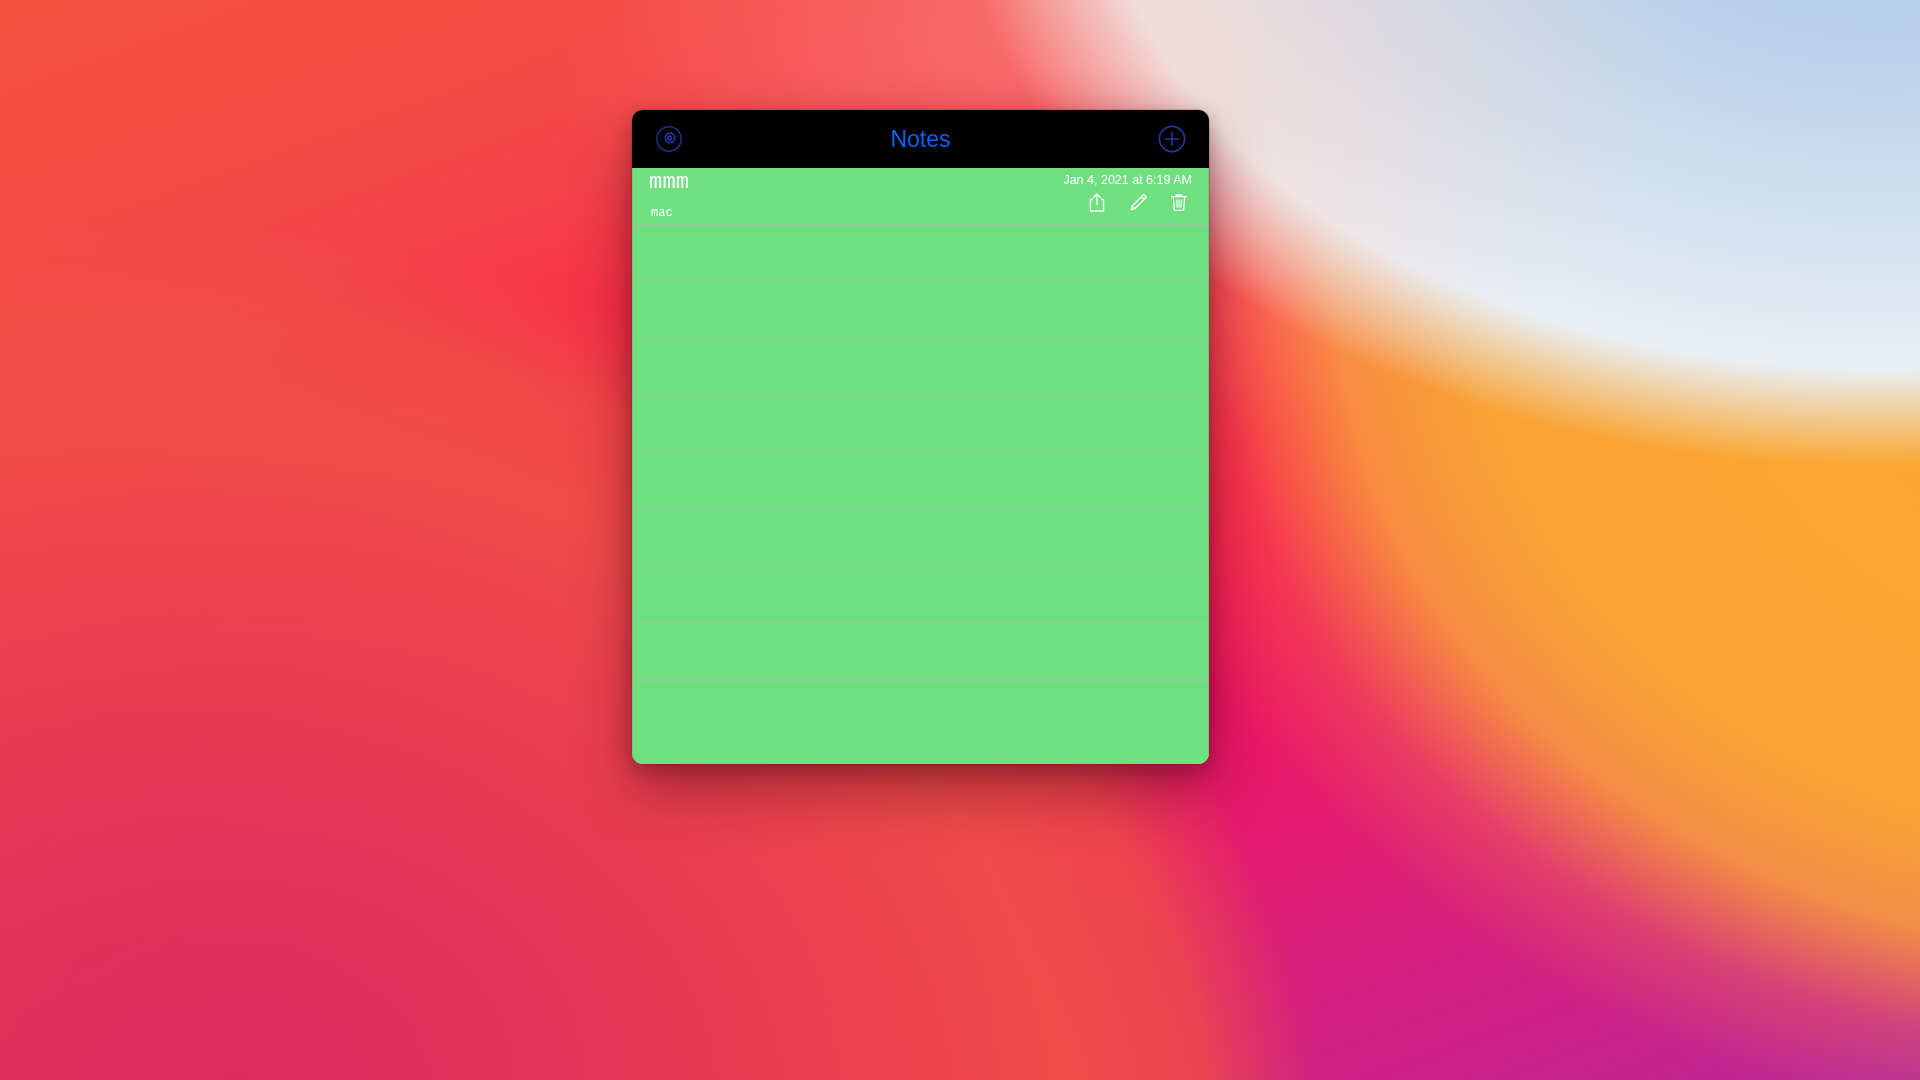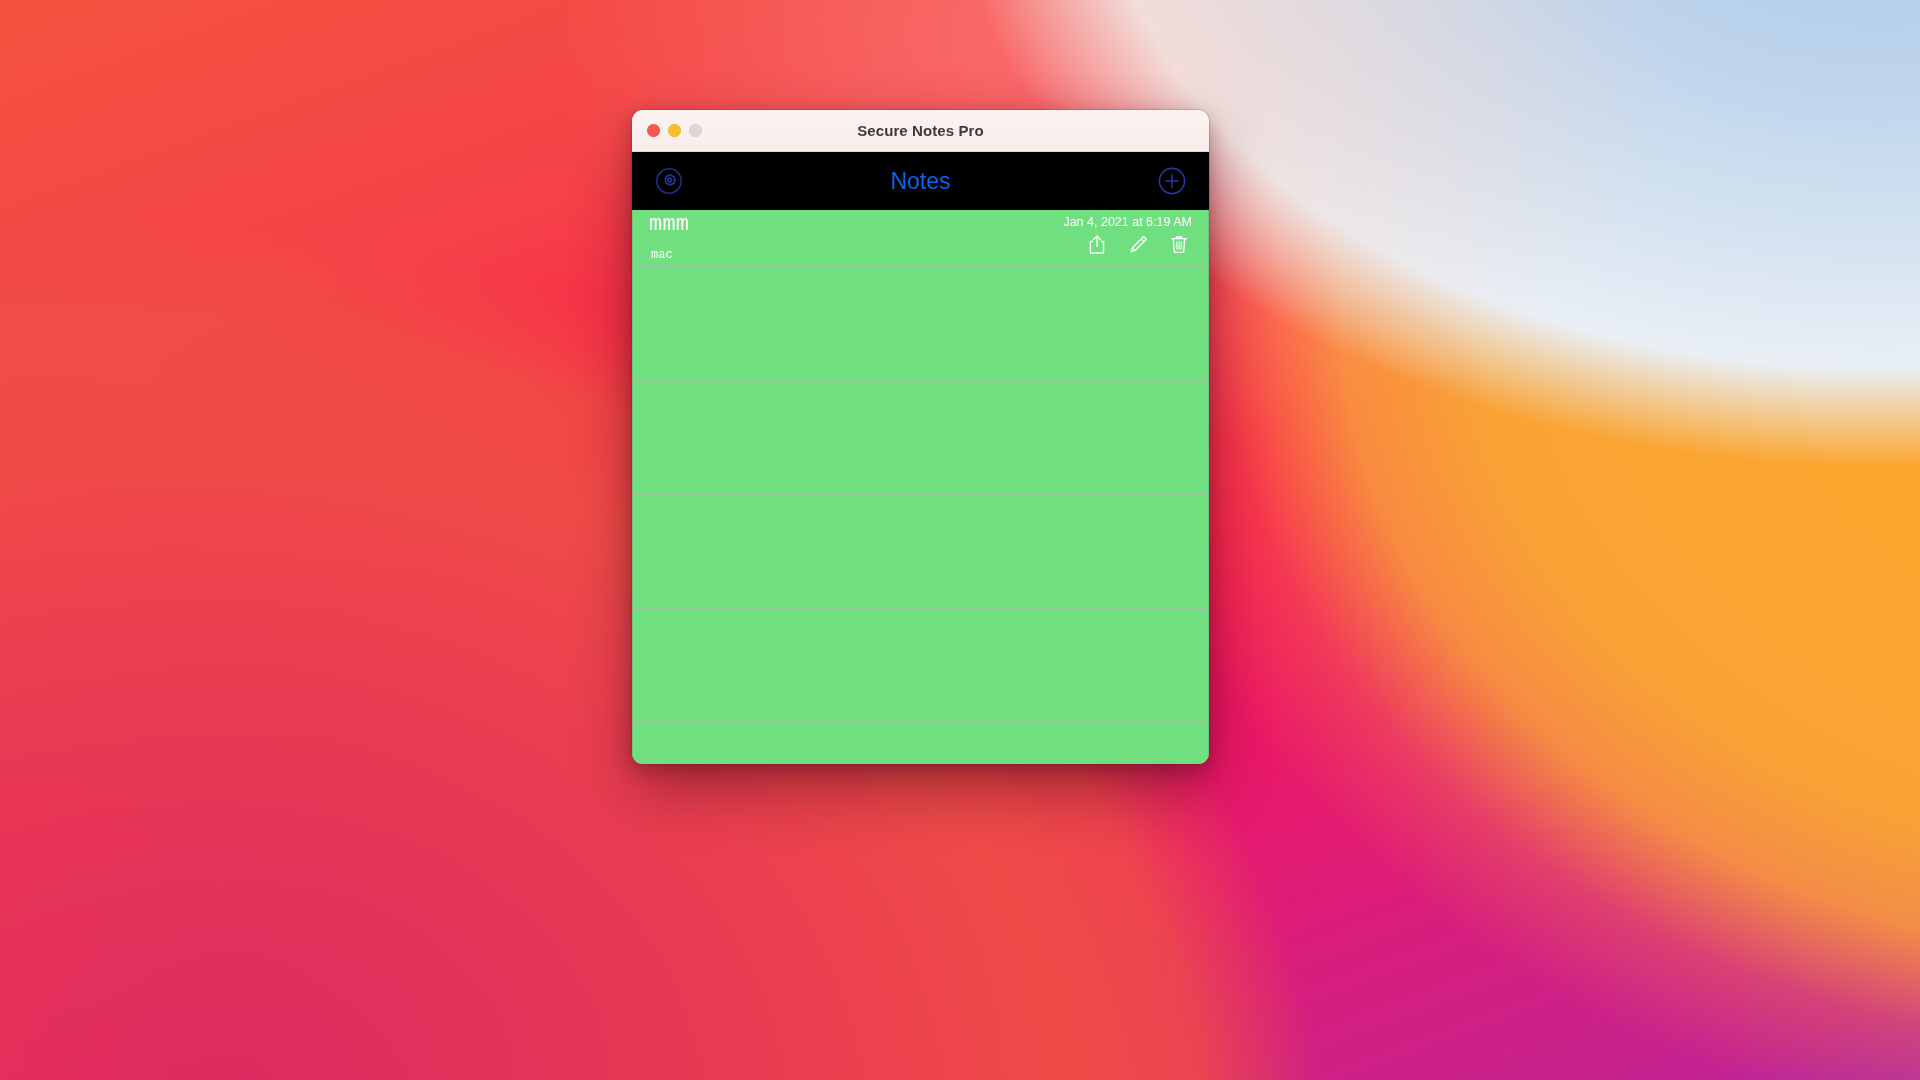--- a/index.html
+++ b/index.html
@@ -246,28 +246,20 @@
 <div id="desktop">
   <div class="wp-layer wp-base"></div>
   <div class="wp-layer wp-red"></div>
   <div class="wp-layer wp-orange"></div>
   <div class="wp-layer wp-sky"></div>
   <div class="wp-layer wp-glow"></div>
   <div class="wp-layer wp-shade"></div>
 
   <div id="app-window">
 
-    <div class="titlebar">
-      <div class="traffic">
-        <span class="light red"></span>
-        <span class="light yellow"></span>
-        <span class="light gray"></span>
-      </div>
-      <div class="win-title">Secure Notes Pro</div>
-    </div>
 
     <div class="navbar">
       <div class="nav-btn">
         <span>
           <svg width="28" height="28" viewBox="0 0 28 28">
             <circle cx="14" cy="14" r="12.2" fill="none" stroke="#1F2F8C" stroke-width="1.5"></circle>
             <g fill="none" stroke="#2336A0" stroke-width="1.5" stroke-linejoin="round">
               <path d="M14 8.0 L15.25 8.55 L16.6 8.0 L17.55 9.15 L18.9 9.4 L19.0 10.85
                        L20.0 11.85 L19.45 13.1 L20.0 14.45 L18.85 15.4 L18.6 16.75
                        L17.15 16.85 L16.15 17.85 L14.9 17.3 L13.55 17.85 L12.6 16.7

